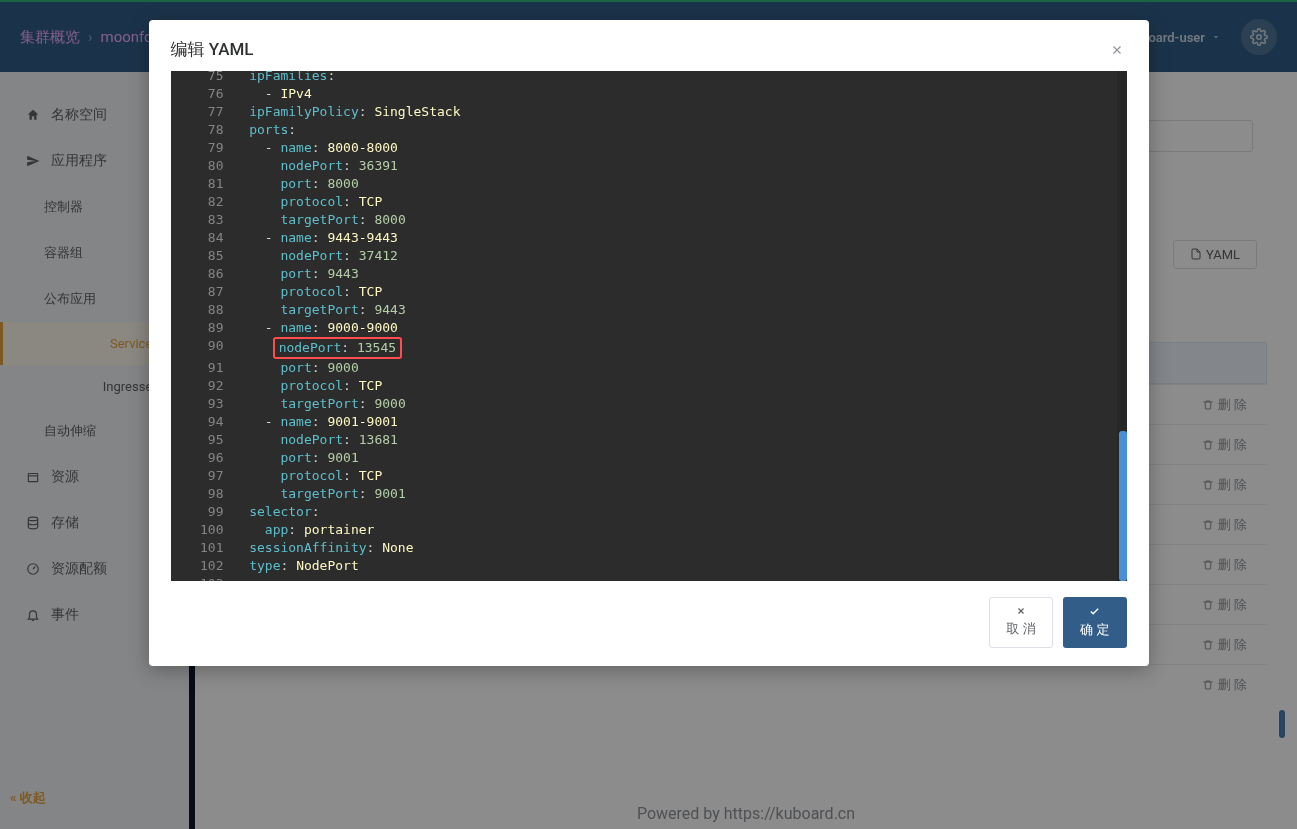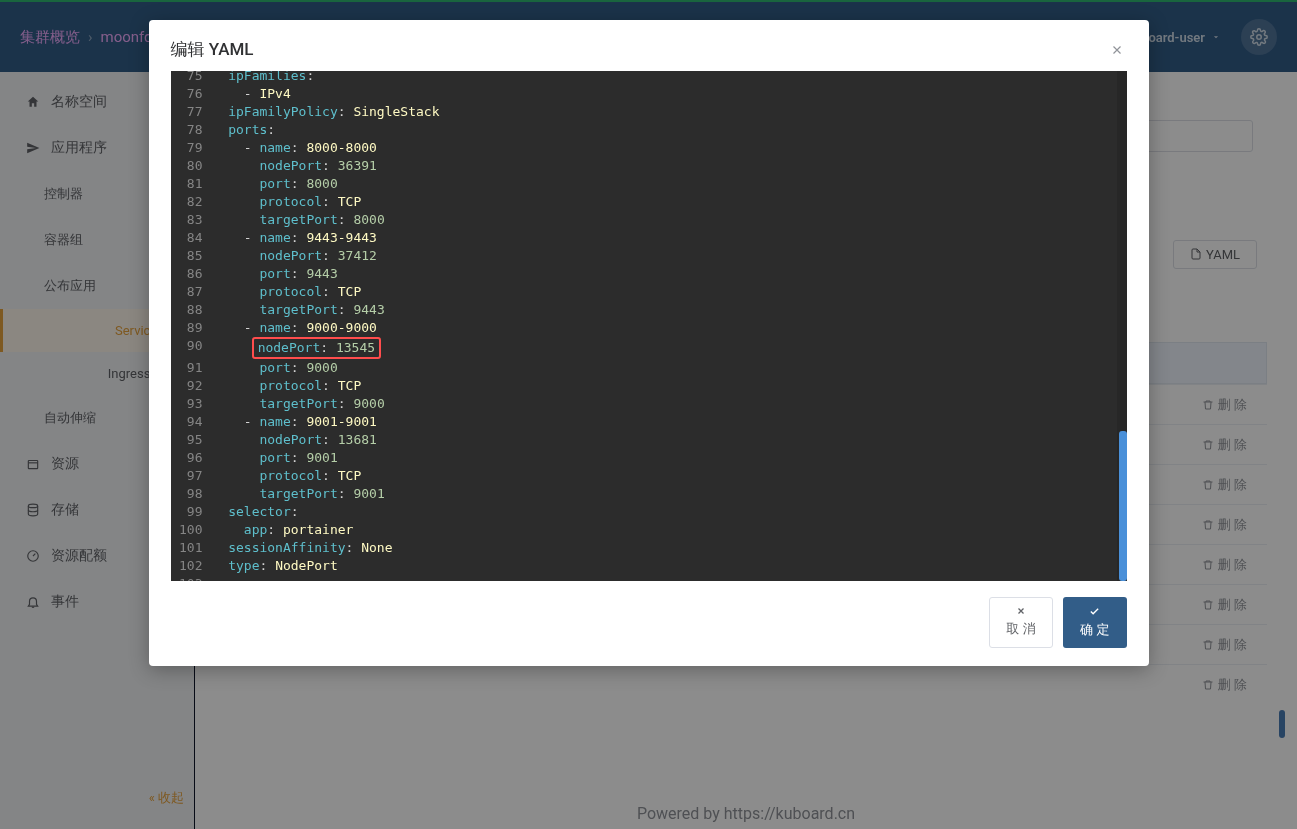--- a/index.html
+++ b/index.html
@@ -12,26 +12,26 @@
 .breadcrumb .sep { color: #8fa8c0; }
 .breadcrumb .switch { font-size: 12px; color: #a8c0d6; }
 .reload-btn { width: 28px; height: 28px; border-radius: 50%; background: rgba(255,255,255,0.12); display: flex; align-items: center; justify-content: center; margin-left: 10px; }
 .top-right { margin-left: auto; display: flex; align-items: center; gap: 20px; font-size: 13px; color: #d0dce8; }
 .top-right .dot { width: 6px; height: 6px; border-radius: 50%; background: #d0dce8; display:inline-block; margin-right:6px; vertical-align:middle;}
 .k-badge { width:24px; height:24px; border-radius:50%; background:#4a90d9; color:#fff; display:inline-flex; align-items:center; justify-content:center; font-weight:bold; font-size:14px;}
 .user-area { font-weight:600; display:flex; align-items:center; gap:6px;}
 .gear-btn { width:36px; height:36px; border-radius:50%; background:rgba(255,255,255,0.15); display:flex; align-items:center; justify-content:center;}
 
 
-.sidebar { position: absolute; top:72px; left:0; width:195px; bottom:0; background:#f0f2f5; padding-top:7px; border-right:1px solid #0f172a;}
+.sidebar { position: absolute; top:72px; left:0; width:195px; bottom:0; background:#f0f2f5; padding-top:20px; border-right:6px solid #0f172a;}
 .side-item { padding: 14px 20px 14px 26px; color:#606266; font-size:14px; display:flex; align-items:center; gap:10px; cursor:pointer;}
 .side-item.sub { padding-left: 44px; font-size:13px;}
 .side-item.subsub { padding-left: 44px; font-size:13px; text-align:right; padding-right:30px; justify-content:flex-end;}
 .side-item.active { background:#fdf6ec; color:#e6a23c; border-left:3px solid #e6a23c;}
-.collapse-btn { position:absolute; bottom:12px; left:0; right:0; text-align:right; color:#e6a23c; font-size:13px; padding:10px; cursor:pointer;}
+.collapse-btn { position:absolute; bottom:12px; left:0; right:0; text-align:left; color:#e6a23c; font-size:13px; padding:10px; cursor:pointer;font-weight:bold;}
 
 
 .main-area { position:absolute; top:72px; left:195px; right:0; bottom:0; background:#fff; padding:20px;}
 .yaml-btn-bg { position:absolute; right:40px; top:20px; padding:6px 16px; border:1px solid #dcdfe6; border-radius:3px; font-size:13px; color:#606266;}
 .bg-table { position:absolute; top:100px; right:30px; width:400px;}
 .bg-row { height:40px; border-top:1px solid #ebeef5; display:flex; align-items:center; justify-content:flex-end; padding:0 20px; color:#909399; font-size:13px; gap:6px;}
 .bg-header-row { background:#eef5fd; height:42px; border:1px solid #e0e7f0;}
 .footer-text { position:absolute; bottom:6px; left:50%; transform:translateX(-50%); font-size:16px; color:#909399;}
 
 
@@ -40,21 +40,21 @@
 .modal-header { padding:18px 22px 10px; display:flex; align-items:center; justify-content:space-between;}
 .modal-title { font-size:17px; color:#303133; font-weight:500;}
 .modal-close { color:#909399; font-size:18px; cursor:pointer; width:20px; height:20px; display:flex; align-items:center; justify-content:center;}
 .modal-subheader { padding:0 22px 8px; font-size:13px; color:#606266;}
 .modal-subheader a { color:#409eff; text-decoration:none;}
 .modal-subheader .count { color:#67c23a; font-weight:bold;}
 
 
 .editor { margin:0 22px; background:#2c2c2c; font-family: "Consolas", "Monaco", monospace; font-size:13px; line-height:18px; height:510px; overflow:hidden; position:relative;}
 .editor-inner { position:absolute; top:-4px; left:0; right:0;}
-.line { display:flex; white-space:pre;}
+.line { display:flex; white-space:pre;margin-left:21px;}
 .gutter { width:42px; text-align:right; padding-right:10px; color:#858585; user-select:none; flex-shrink:0;}
 .code { color:#d4d4d4; flex:1;}
 .tok-key { color:#5ebfcc; }
 .tok-str { color:#fef9c3; }
 .tok-num { color:#b5cea8; }
 .tok-punct { color:#d4d4d4; }
 .tok-dash { color:#d4d4d4; }
 .hl-box { border:2px solid #ff4d4d; border-radius:3px; padding:0 4px; display:inline-block; background:rgba(0,0,0,0);}
 .editor-scrollbar { position:absolute; right:0; top:0; bottom:0; width:10px; background:rgba(0,0,0,0.1);}
 .editor-thumb { position:absolute; right:0; width:8px; background:#4a90d9; border-radius:3px;}

